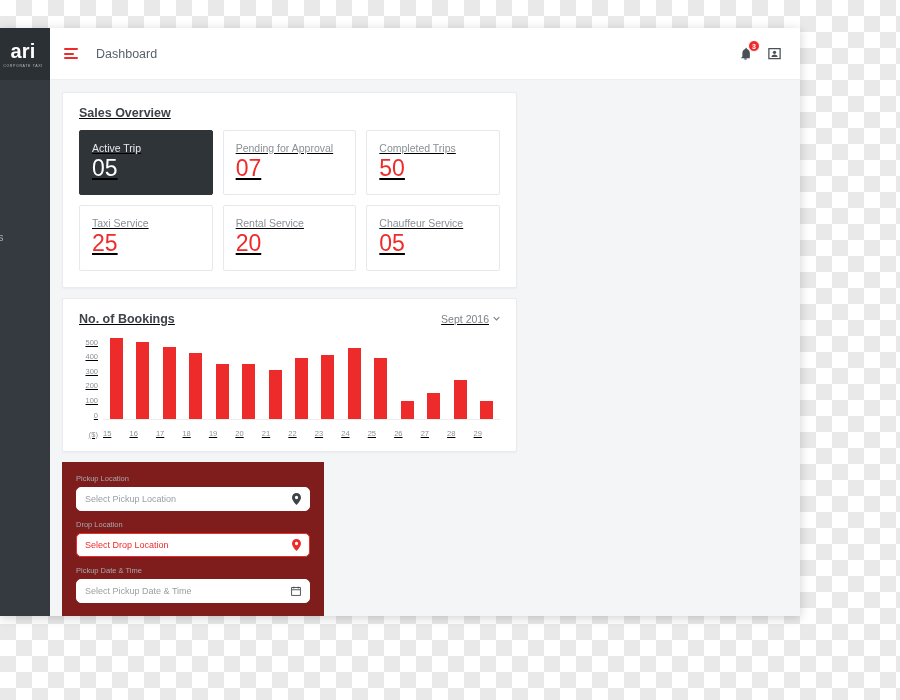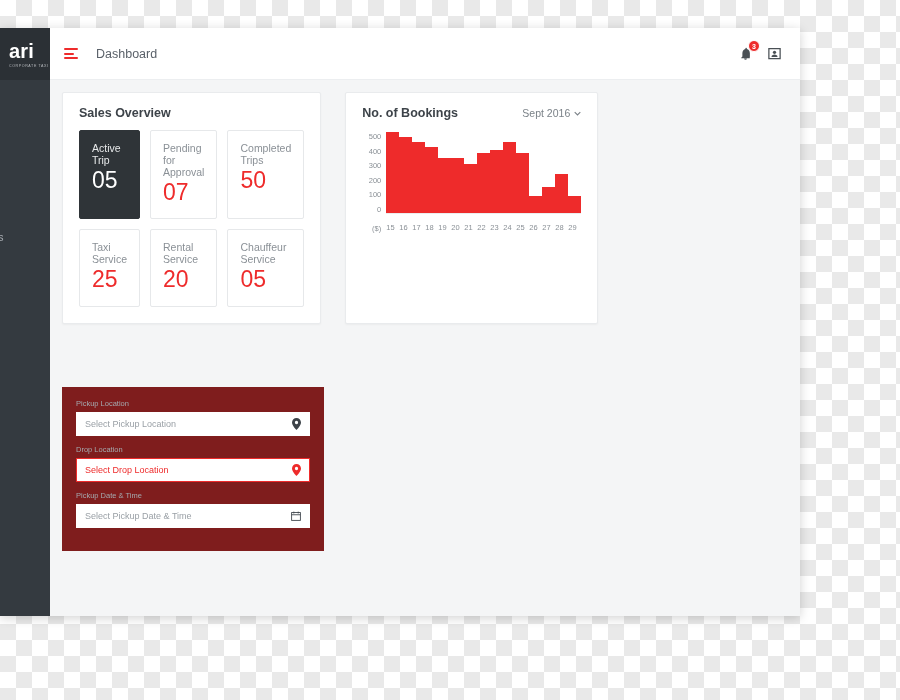--- a/index.html
+++ b/index.html
@@ -40,22 +40,23 @@
     flex: 0 0 50px;
     position: relative;
     overflow: hidden;
   }
   .brand {
     height: 52px;
     background: #2b3035;
     display: flex;
     flex-direction: column;
     justify-content: center;
-    padding-left: 13px;
+    padding-left: 0px;
     overflow: hidden;
+    text-align: center;
   }
   .brand-text {
     color: #fff;
     font-size: 20px;
     font-weight: bold;
     letter-spacing: .2px;
     margin-left: -4px;
     white-space: nowrap;
   }
   .brand-sub {
@@ -114,21 +115,21 @@
   
   #content {
     flex: 1;
     padding: 12px;
     display: flex;
     gap: 10px;
     align-items: flex-start;
     min-height: 0;
     flex-wrap: wrap;
   }
-  .col-left { width: 455px; display: flex; flex-direction: row; gap: 24px; }
+  .col-left { width: 455px; display: flex; flex-direction: column; gap: 10px; text-decoration: underline; }
   .card {
     background: #fff;
     border: 1px solid #e9ebed;
     border-radius: 2px;
     box-shadow: 0 1px 2px rgba(0,0,0,.04);
   }
   .card-title {
     font-size: 12.5px; font-weight: bold; color: #3d4349;
     padding: 13px 16px 8px 16px;
   }
@@ -190,21 +191,21 @@
   .bk-tab {
     flex: 1; display: flex; align-items: center; justify-content: center;
     font-size: 9.5px; color: #4c5156; background: #c9cbcd;
     cursor: pointer; border-top: 2px solid transparent;
   }
   .bk-tab.active { background: #2f3438; color: #fff; font-weight: bold; border-top: 2px solid #ee2b2b; }
   .bk-body { background: #7f1d1d; padding: 12px 14px 14px 14px; }
   .fld { margin-bottom: 9px; }
   .fld-label { font-size: 7.5px; color: #a4a9ae; margin-bottom: 4px; }
   .fld-box {
-    background: #fff; border-radius: 0; height: 24px;
+    background: #fff; border-radius: 5px; height: 24px;
     display: flex; align-items: center; padding: 0 8px;
     font-size: 9px; color: #9aa0a6;
     border: 1px solid #fff; cursor: pointer;
   }
   .fld-box.error { border-color: #ee2b2b; color: #ee2b2b; }
   .fld-box .txt { flex: 1; }
   .ico { flex: 0 0 auto; display: flex; align-items: center; }
 </style>
 </head>
 <body>

